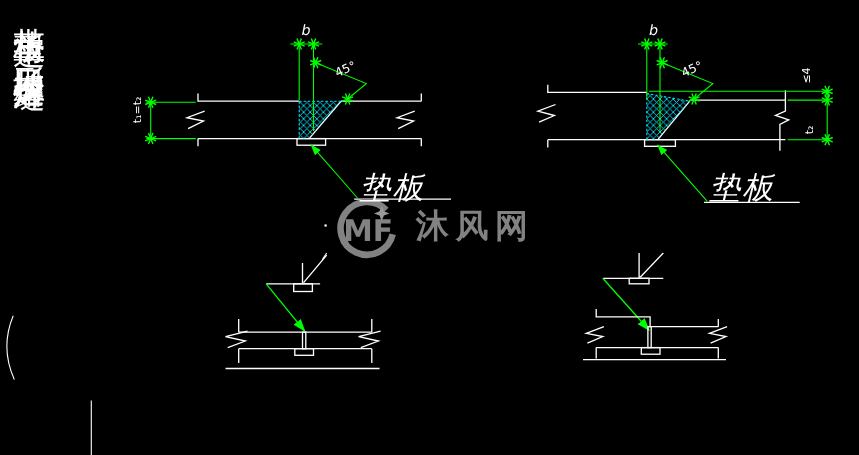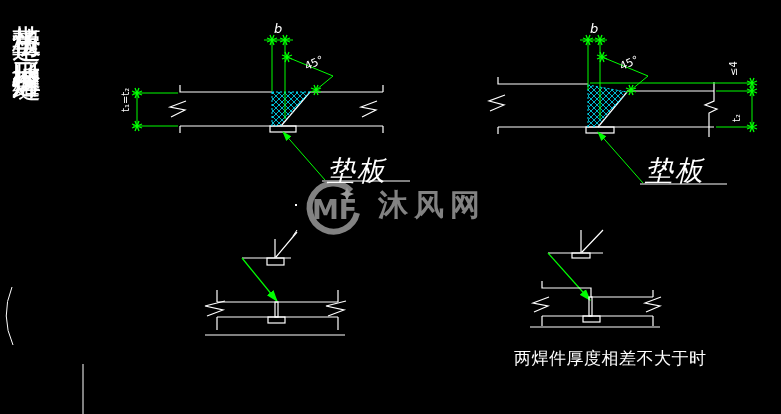--- a/index.html
+++ b/index.html
@@ -144,17 +144,16 @@
   <div class="lbl gap-lbl" style="left:274px;top:22px">b</div>
   <div class="lbl angle-lbl" style="left:303px;top:62px">45°</div>
   <div class="lbl vdim-lbl" style="left:121px;top:112px">t₁=t₂</div>
   <div class="lbl backing-lbl" style="left:327px;top:157px">垫板</div>
 
   <div class="lbl gap-lbl" style="left:590px;top:22px">b</div>
   <div class="lbl angle-lbl" style="left:618px;top:62px">45°</div>
   <div class="lbl vdim-lbl" style="left:729px;top:76px">≤4</div>
   <div class="lbl vdim-lbl" style="left:732px;top:122px">t₂</div>
   <div class="lbl backing-lbl" style="left:645px;top:157px">垫板</div>
-  <div class="lbl caption" style="left:514px;top:350px">两焊件厚度相差不大于时</div>
 
   <div class="wm wm-name">沐风网</div>
 
 </div>
 
 </body></html>

